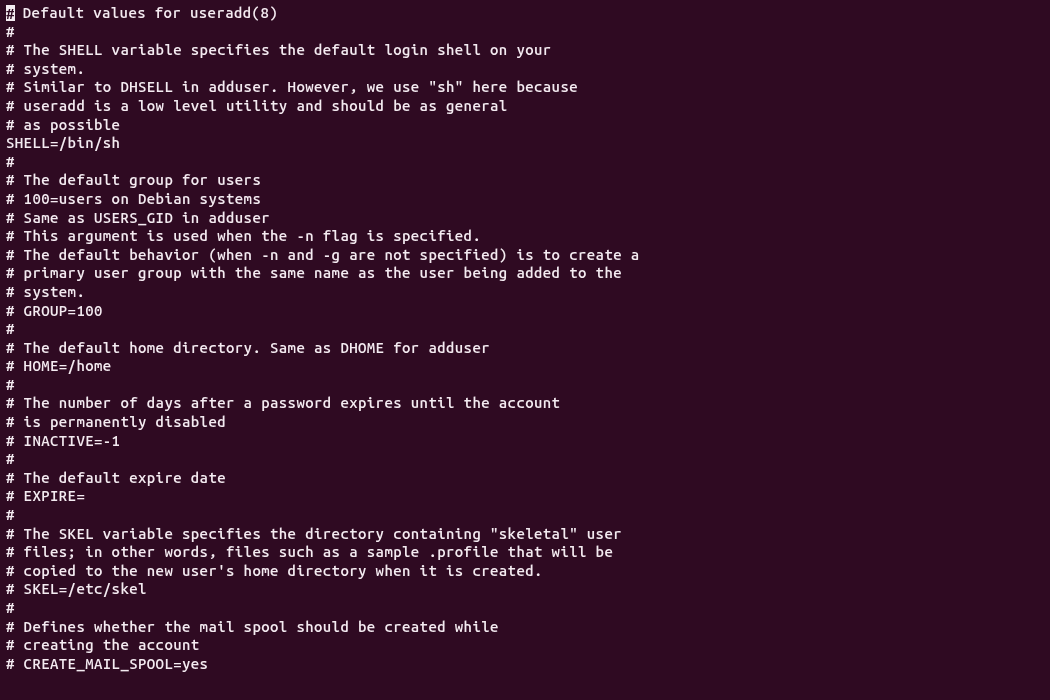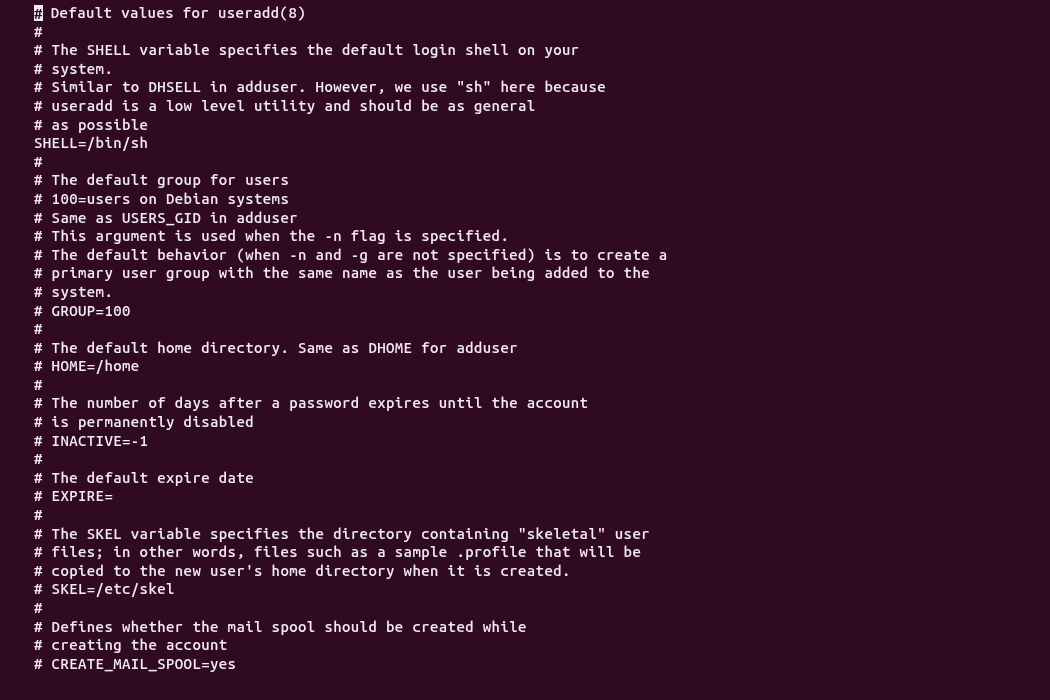--- a/index.html
+++ b/index.html
@@ -18,21 +18,20 @@
     font-family: "Ubuntu Mono", "DejaVu Sans Mono", "Menlo", "Consolas", monospace;
     font-size: 15px;
     line-height: 18.6px;
     letter-spacing: 0.4px;
     color: #f4ebf1;
     white-space: pre;
     font-weight: 500;
   }
   .line {
     display: block;
-    margin-left: 28px;
   }
   .cursor {
     display: inline-block;
     width: 9px;
     height: 16px;
     background: #f4ebf1;
     color: #2f0a22;
     vertical-align: text-bottom;
     margin-right: -1px;
   }

